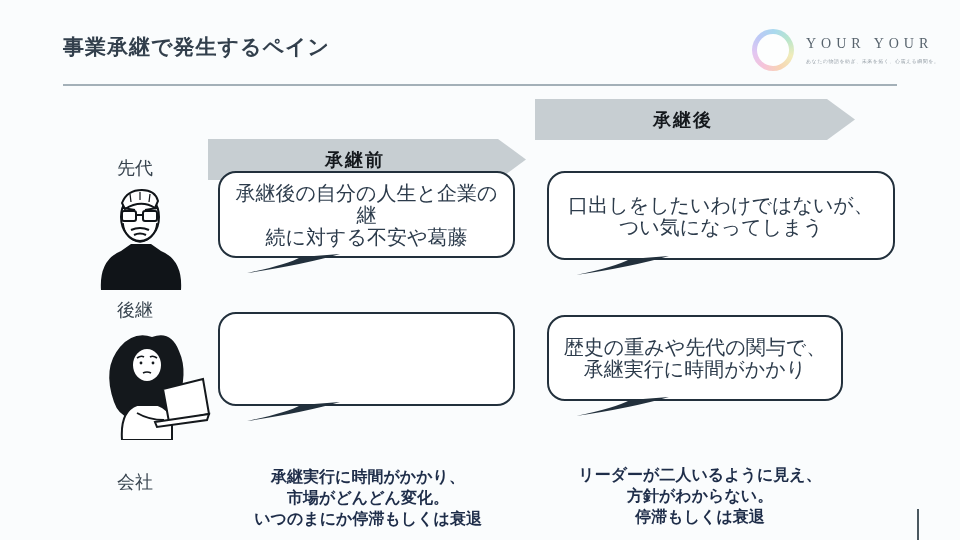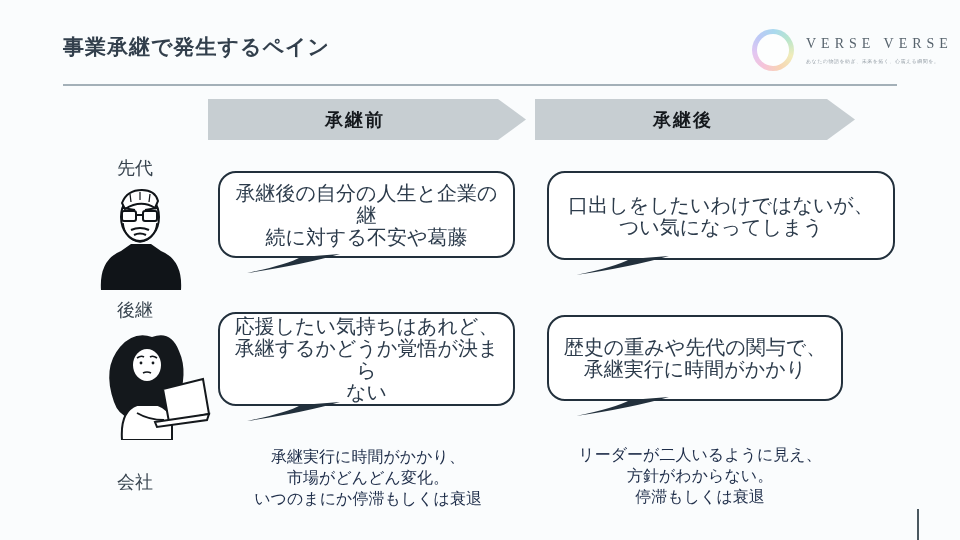--- a/index.html
+++ b/index.html
@@ -49,21 +49,21 @@
   .chevron {
     position: absolute; top: 99px; height: 41px;
     background: var(--arrow_gray, #c7ced2);
     clip-path: polygon(0 0, calc(100% - 28px) 0, 100% 50%, calc(100% - 28px) 100%, 0 100%);
     display: flex; align-items: center; justify-content: center;
   }
   .chevron span {
     font-size: 18px; font-weight: bold; color: #14181c;
     letter-spacing: 2px; padding-right: 24px;
   }
-  .chevron.before { left: 208px; width: 318px; }
+  .chevron.before { left: 208px; width: 318px; margin-top: 40px; }
   .chevron.after  { left: 535px; width: 320px; }
 
   
   .row-label {
     position: absolute; left: 92px; width: 86px;
     text-align: center; font-size: 18px;
     color: var(--label_color, #37434e);
   }
   .row-label.predecessor { top: 156px; }
   .row-label.successor   { top: 298px; font-family: Liberation Mono, monospace; }
@@ -94,43 +94,44 @@
   }
   .bubble.b-r1c1 { left: 218px; top: 171px; width: 297px; height: 87px; }
   .bubble.b-r1c2 { left: 547px; top: 171px; width: 348px; height: 89px; }
   .bubble.b-r2c1 { left: 218px; top: 312px; width: 297px; height: 94px; }
   .bubble.b-r2c2 { left: 547px; top: 315px; width: 296px; height: 86px; }
 
   
   .statement {
     position: absolute; width: 310px;
     text-align: center; font-size: 16px; line-height: 21px;
-    font-weight: normal; color: var(--bold_text, #1e2d49);
+    font-weight: bold; color: var(--bold_text, #1e2d49);
     white-space: pre-line;
+    margin-top: 20px;
   }
   .statement.left  { left: 213px; top: 446px; }
   .statement.right { left: 545px; top: 444px; }
 
   
   .edge-tick {
     position: absolute; left: 917px; top: 509px;
     width: 2px; height: 31px; background: #4a5860;
   }
 </style>
 </head>
 <body>
 
 <div class="slide">
 
   <div class="title">事業承継で発生するペイン</div>
 
   <div class="logo">
     <div class="logo-ring"></div>
     <div class="logo-text">
-      <div class="logo-name">VERSE VERSE</div>
+      <div class="logo-name">YOUR YOUR</div>
       <div class="logo-tagline">あなたの物語を紡ぎ、未来を拓く、心震える瞬間を。</div>
     </div>
   </div>
 
   <div class="rule"></div>
 
   <div class="chevron before">
     <span>承継前</span>
   </div>
   <div class="chevron after">
@@ -185,23 +186,20 @@
   </div>
   <div class="bubble b-r1c2">
     <span>口出しをしたいわけではないが、
 つい気になってしまう</span>
     <svg class="tail" viewBox="0 0 104 22">
       <path d="M98 1 Q60 12 5 20 Q44 12 59 4 Z" fill="#22303c"></path>
     </svg>
   </div>
 
   <div class="bubble b-r2c1">
-    <span>応援したい気持ちはあれど、
-承継するかどうか覚悟が決まら
-ない</span>
     <svg class="tail" viewBox="0 0 104 22">
       <path d="M98 1 Q60 12 5 20 Q44 12 59 4 Z" fill="#22303c"></path>
     </svg>
   </div>
   <div class="bubble b-r2c2">
     <span>歴史の重みや先代の関与で、
 承継実行に時間がかかり</span>
     <svg class="tail" viewBox="0 0 104 22">
       <path d="M98 1 Q60 12 5 20 Q44 12 59 4 Z" fill="#22303c"></path>
     </svg>

